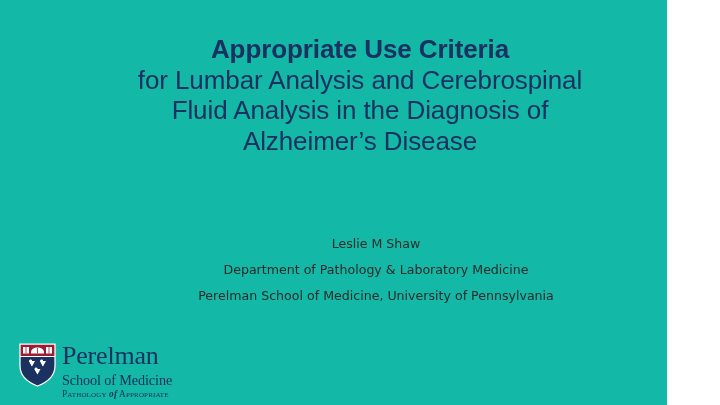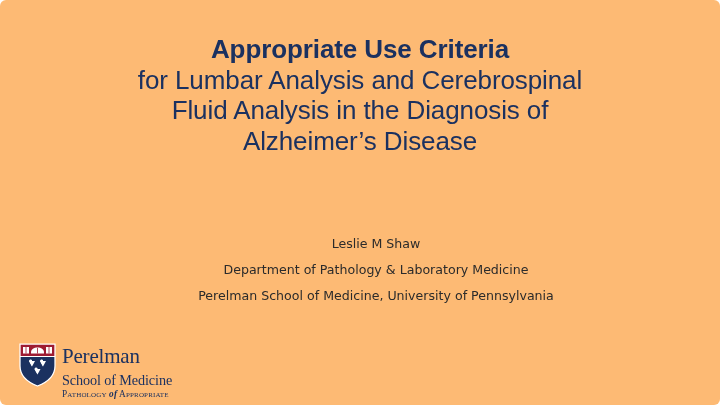--- a/index.html
+++ b/index.html
@@ -8,24 +8,23 @@
     background: #ffffff;
   }
   body {
     width: 720px;
     height: 405px;
     overflow: hidden;
     font-family: "Liberation Sans", sans-serif;
   }
   #slide {
     position: relative;
-    width: 720px;
+    width: 667px;
     height: 405px;
-    background: #fdba74;
-    border-radius: 6px;
+    background: #14b8a6;
   }
 
   
   #title-block {
     position: absolute;
     left: 40px;
     top: 34px;
     width: 640px;
     text-align: center;
     color: #1b3160;
@@ -80,21 +79,21 @@
   #logo-wordmark {
     position: absolute;
     left: 43px;
     top: -1px;
     width: 140px;
     height: 48px;
   }
   .wm-perelman {
     display: block;
     font-family: "Liberation Serif", serif;
-    font-size: 21px;
+    font-size: 26px;
     line-height: 26px;
     color: #1b3160;
     letter-spacing: -0.2px;
     margin-top: 1px;
   }
   .wm-school {
     display: block;
     font-family: "Liberation Serif", serif;
     font-size: 14.2px;
     line-height: 15px;

